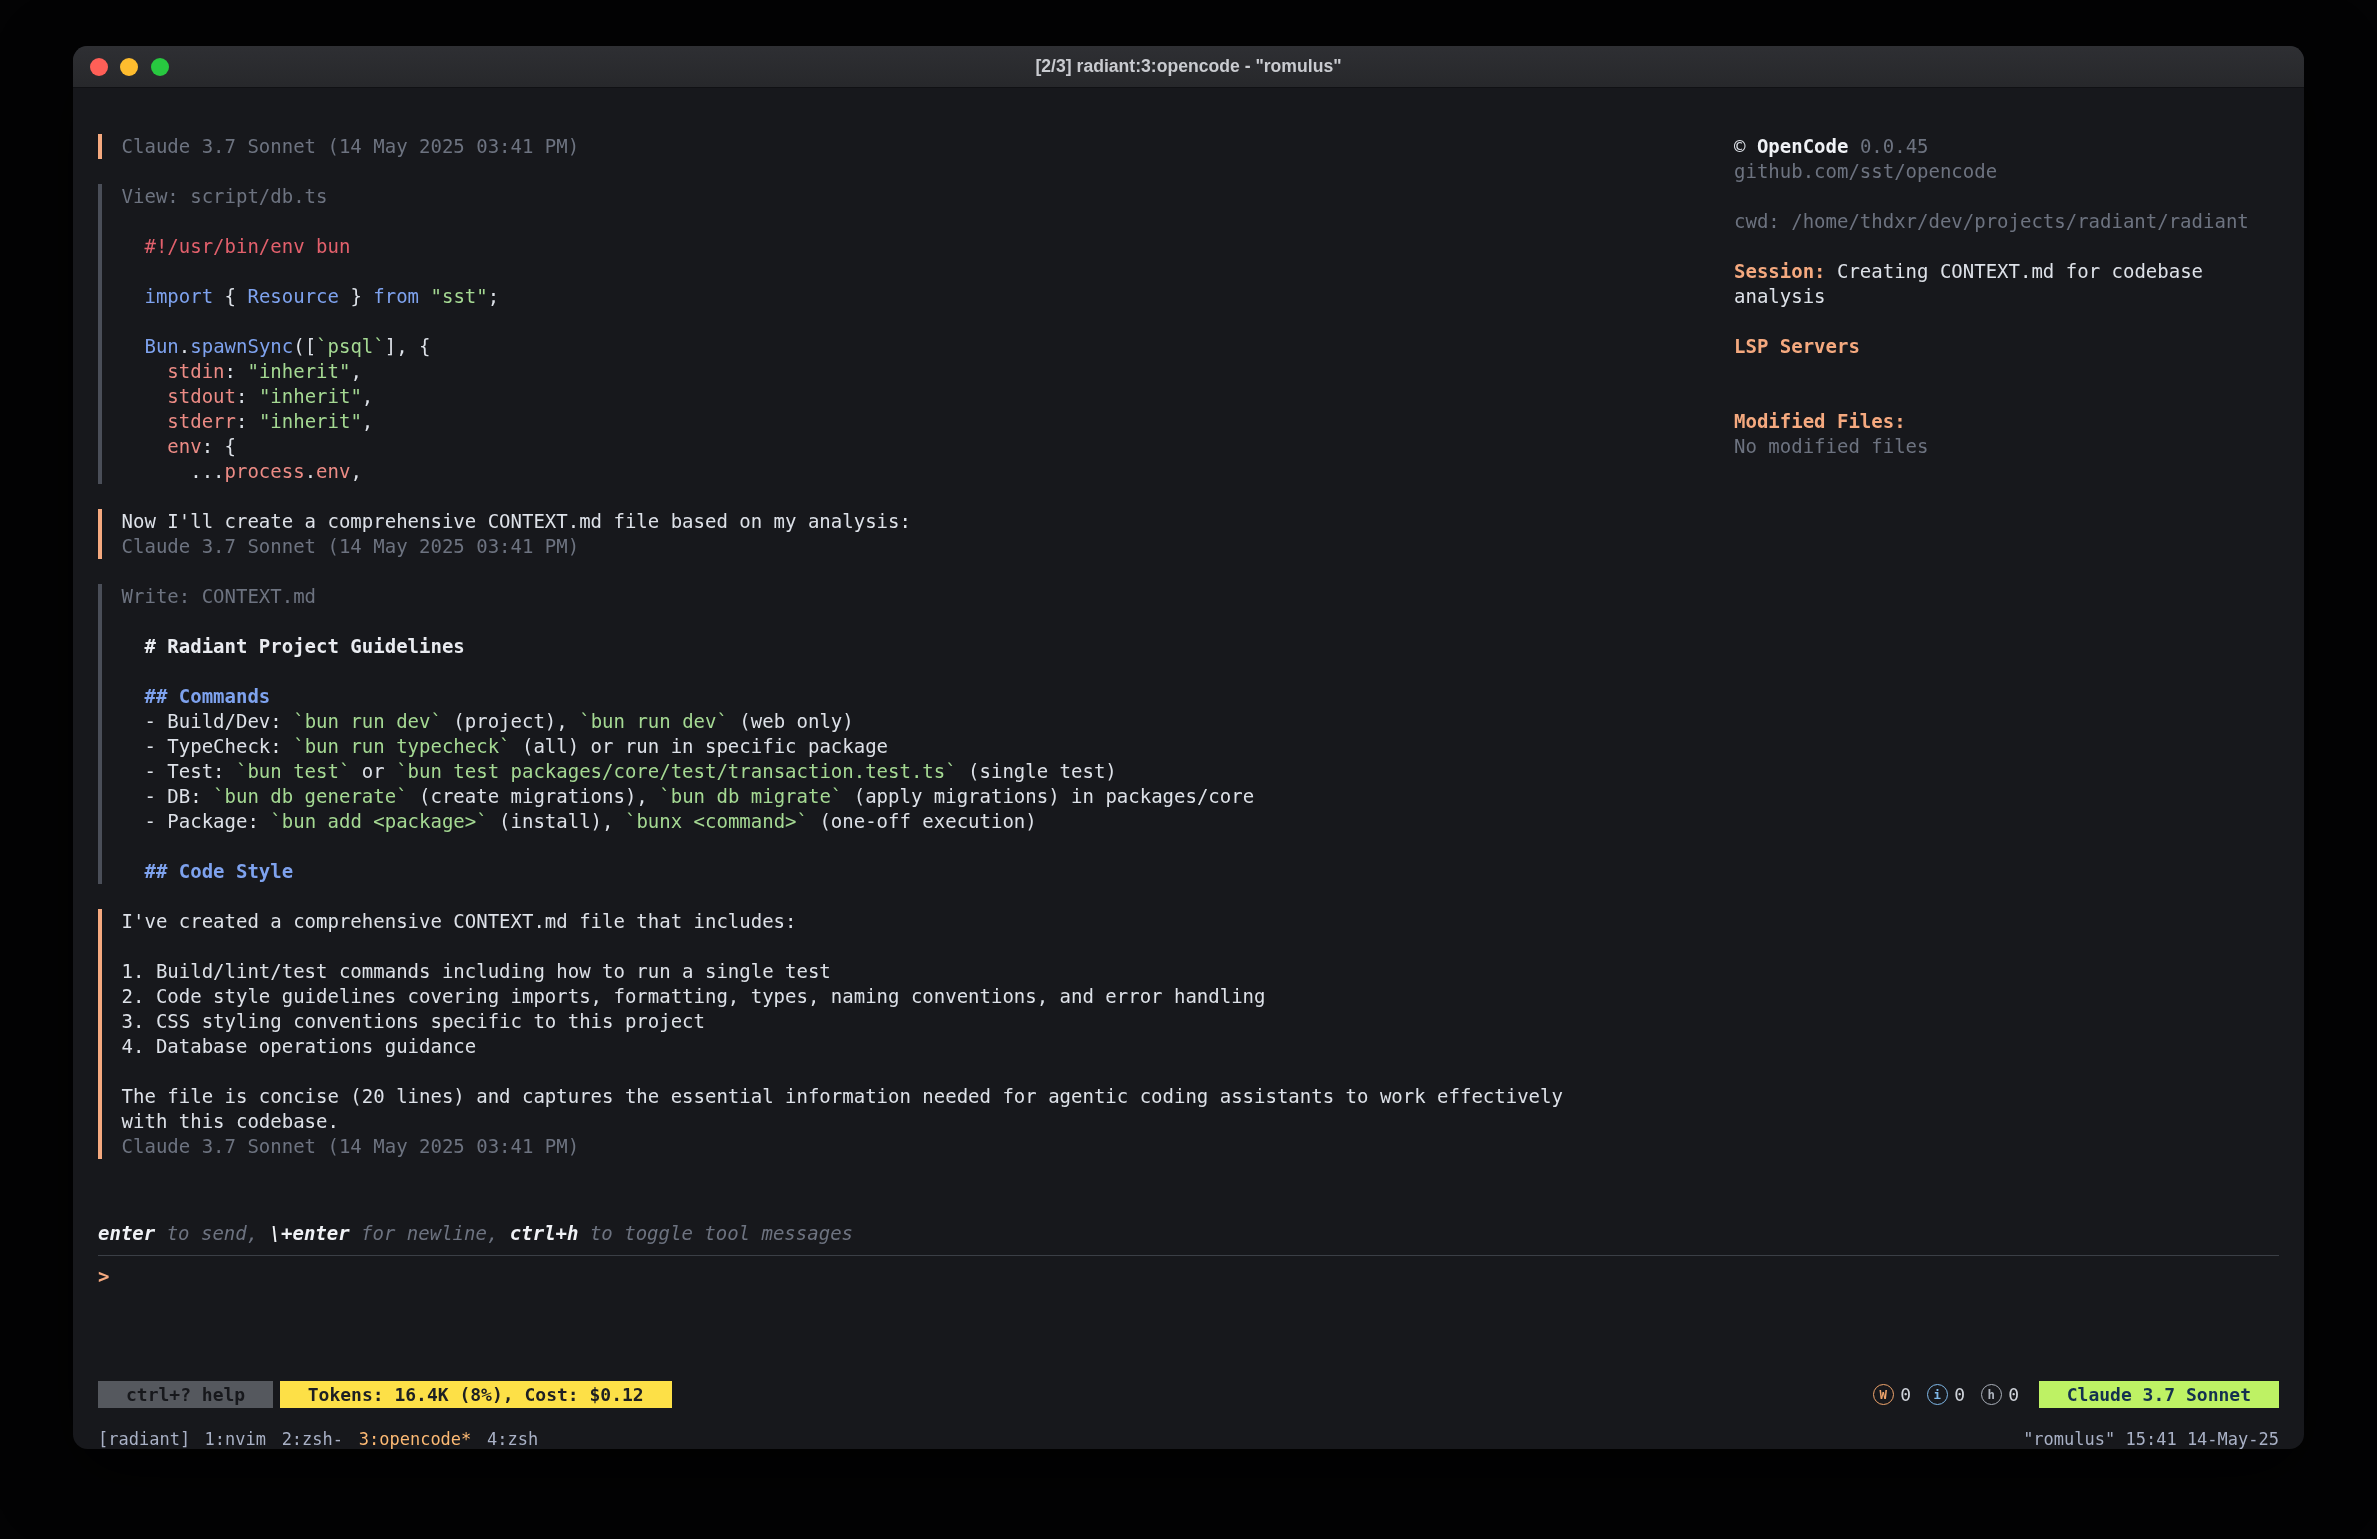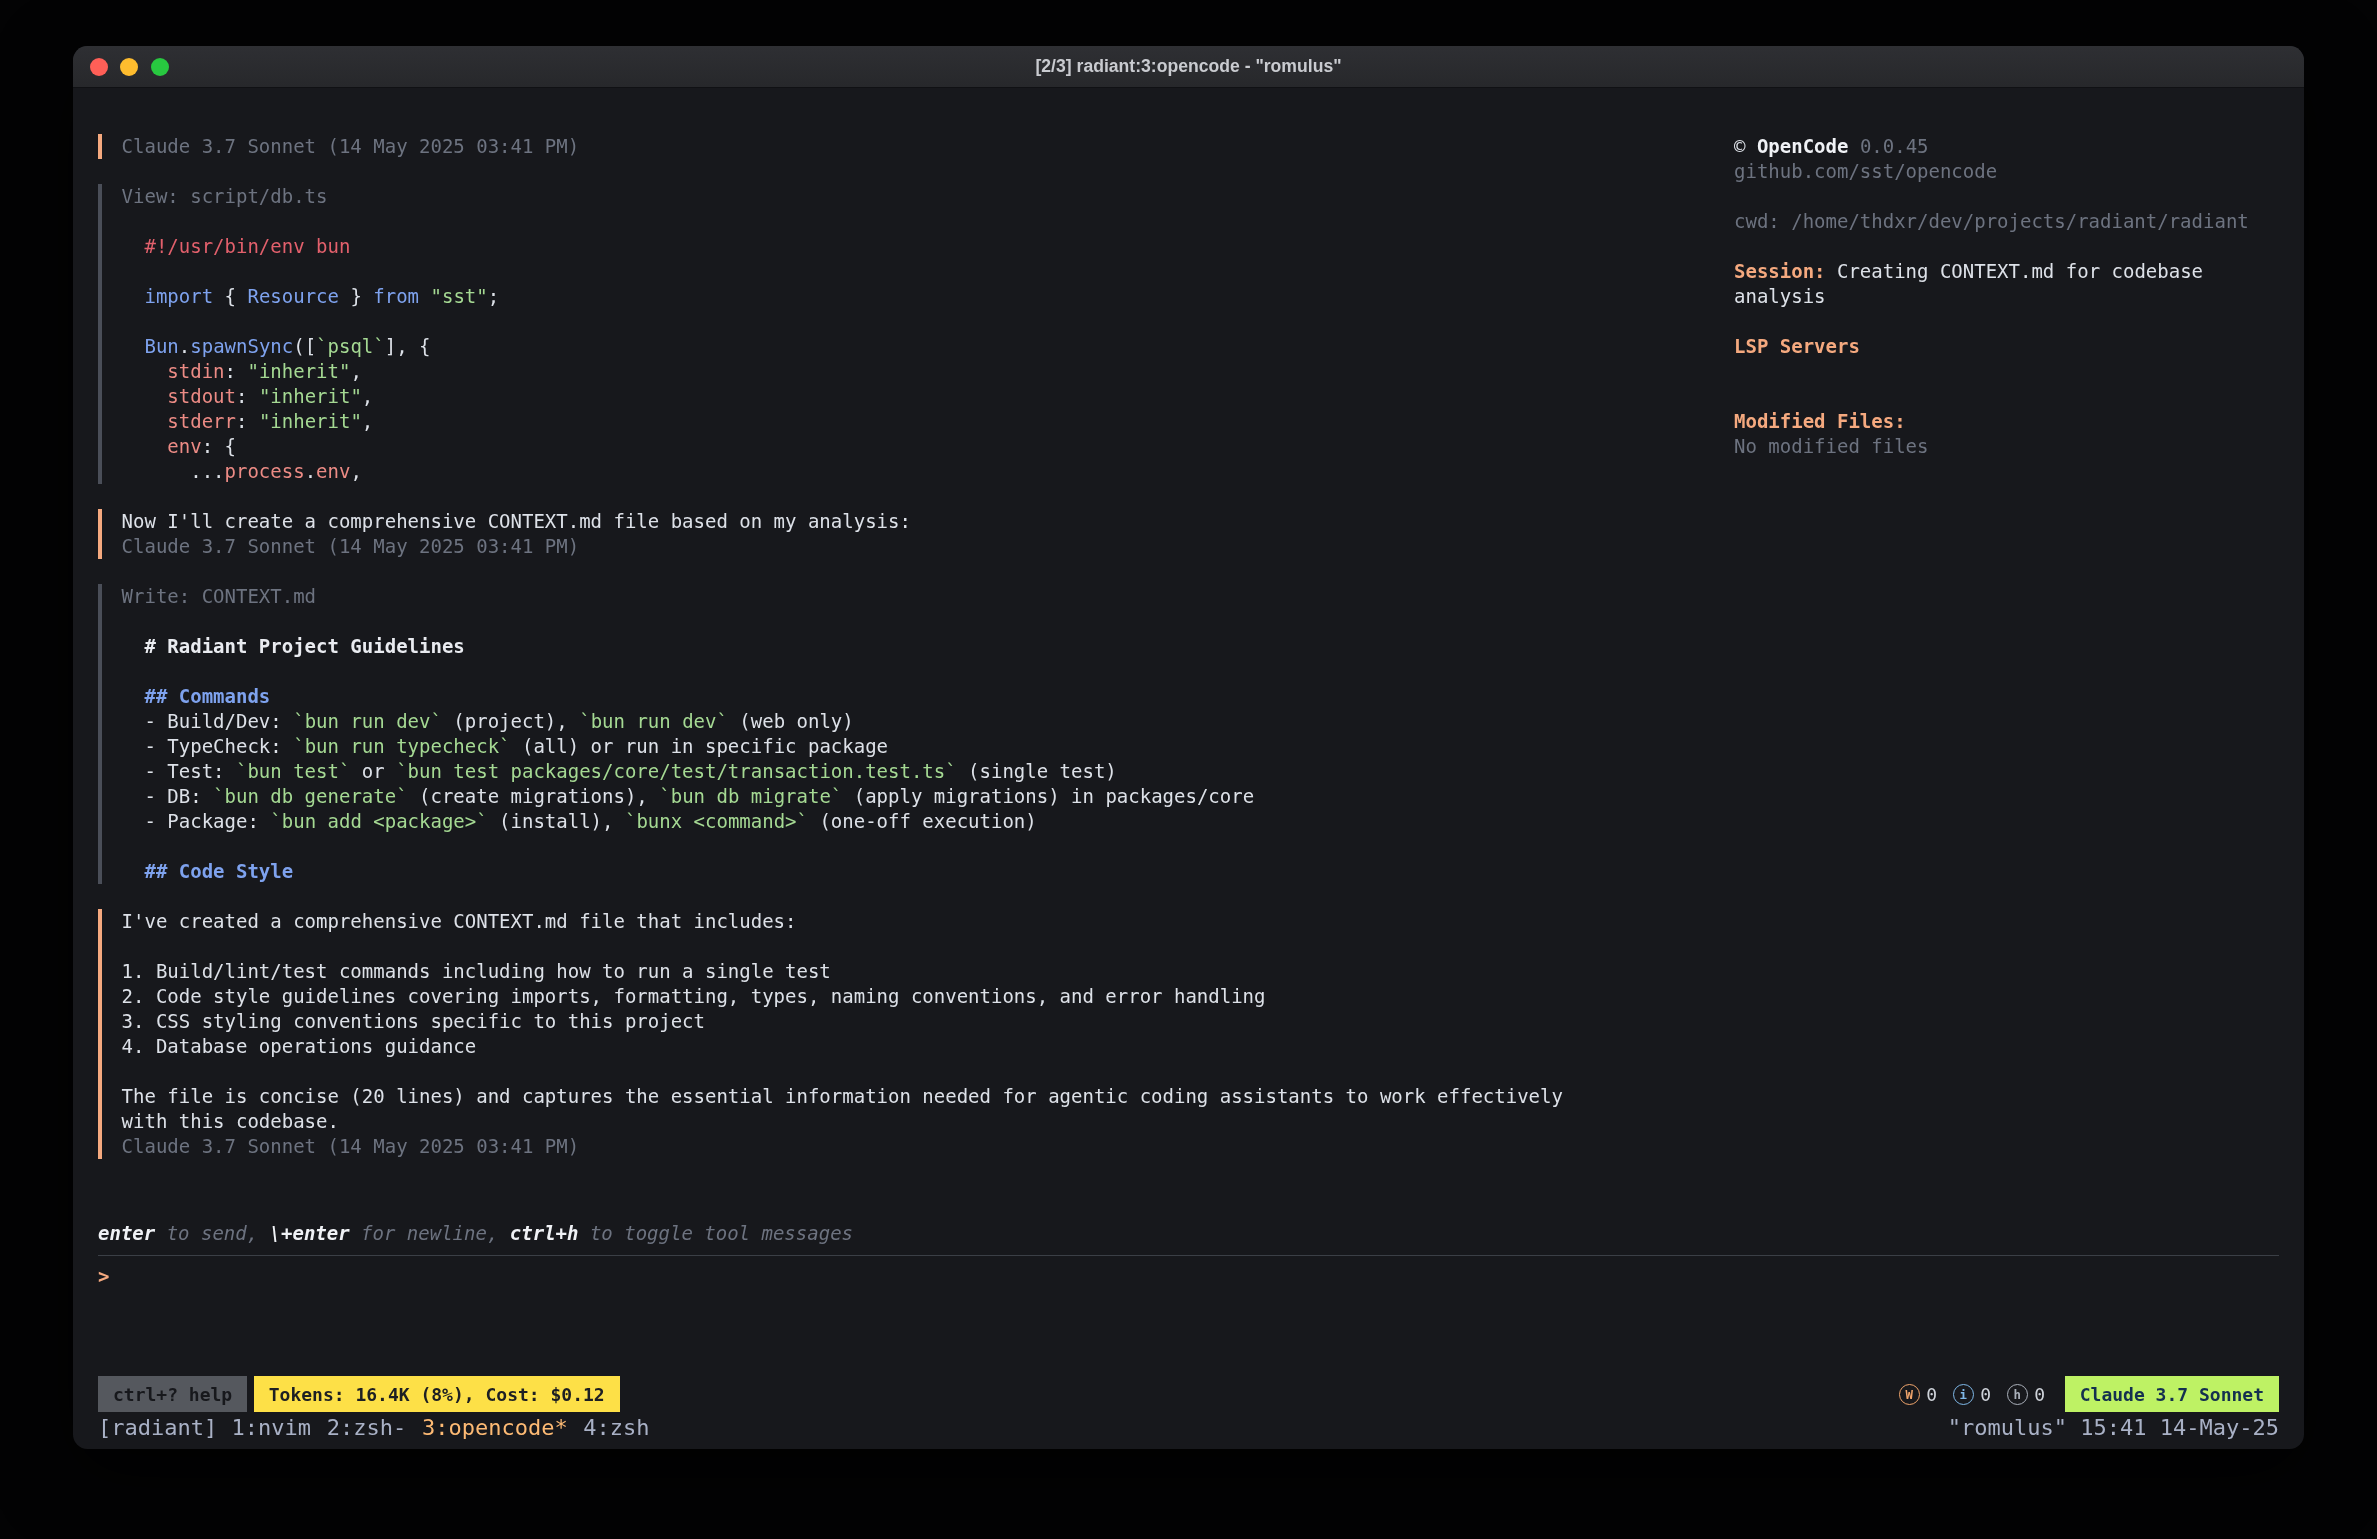--- a/index.html
+++ b/index.html
@@ -62,39 +62,39 @@
   .sb-wrap { white-space:normal; overflow-wrap:break-word; }
 
   .input-area { margin-top:37px;font-style:italic; }
   .help-line { white-space:pre; min-height:25px; }
   .hr { border-top:1.3px solid #3b3f46; margin:9px 0 7.8px 0; }
   .prompt-line { min-height:25px; white-space:pre; font-weight:700; }
   .input-space { height:91px; }
   .spacer { flex:1; }
 
   .status-bar { flex:none; display:flex; align-items:center; height:29px; font-size:18px; }
-  .chip { display:inline-flex; align-items:center; height:36px; padding:0 15px; font-weight:700; white-space:pre; }
+  .chip { display:inline-flex; align-items:center; height:27px; padding:0 28px; font-weight:700; white-space:pre; }
   .help-chip   { background:#55585e; color:#17181c; margin-right:6.5px; }
   .tokens-chip { background:#fde047; color:#1d1f23; }
   .sb-gap { flex:1; }
   .diagnostics { display:flex; align-items:center; gap:15.7px; margin-right:19.6px; }
   .diag { display:inline-flex; align-items:center; gap:6.5px; }
   .diag-icon {
     width:21px; height:21px; border-radius:50%;
     border:1.3px solid currentColor;
     display:inline-flex; align-items:center; justify-content:center;
     font-size:12.4px; font-weight:700;
   }
   .diag-orange { color:#f0a56c; }
   .diag-blue   { color:#7fb8e8; }
   .diag-gray   { color:#aab0ba; }
   .diag-count  { color:#cfd3da; }
   .model-chip  { background:#bef264; color:#14304f; }
 
-  .tmux-bar { flex:none; display:flex; align-items:center; height:26px; margin-top:6px; font-size:22px; color:#a9b1c6; }
+  .tmux-bar { flex:none; display:flex; align-items:center; height:26px; margin-top:18px; font-size:17px; color:#a9b1c6; }
   .tmux-left { display:flex; align-items:center; white-space:pre; }
   .tmux-session { margin-right:14.4px; }
   .tmux-window { margin-right:15.7px; }
   .tmux-active { color:#fdba74; }
   .tmux-right { margin-left:auto; white-space:pre; }
 </style>
 </head>
 <body>
 
 <div class="screen">

